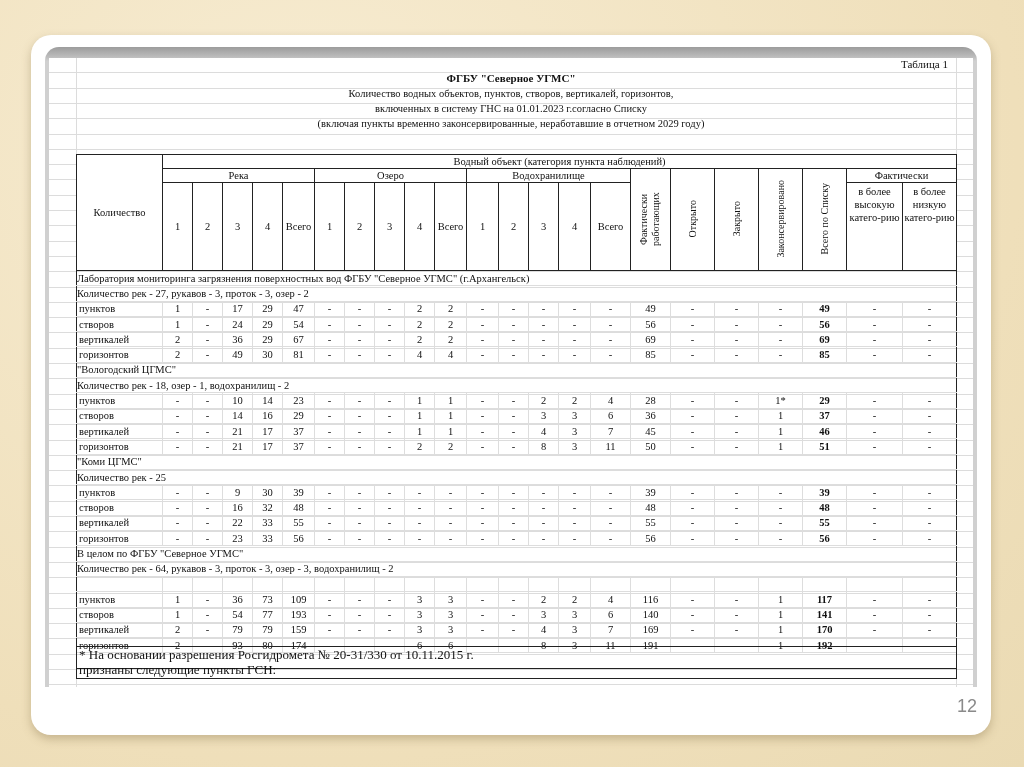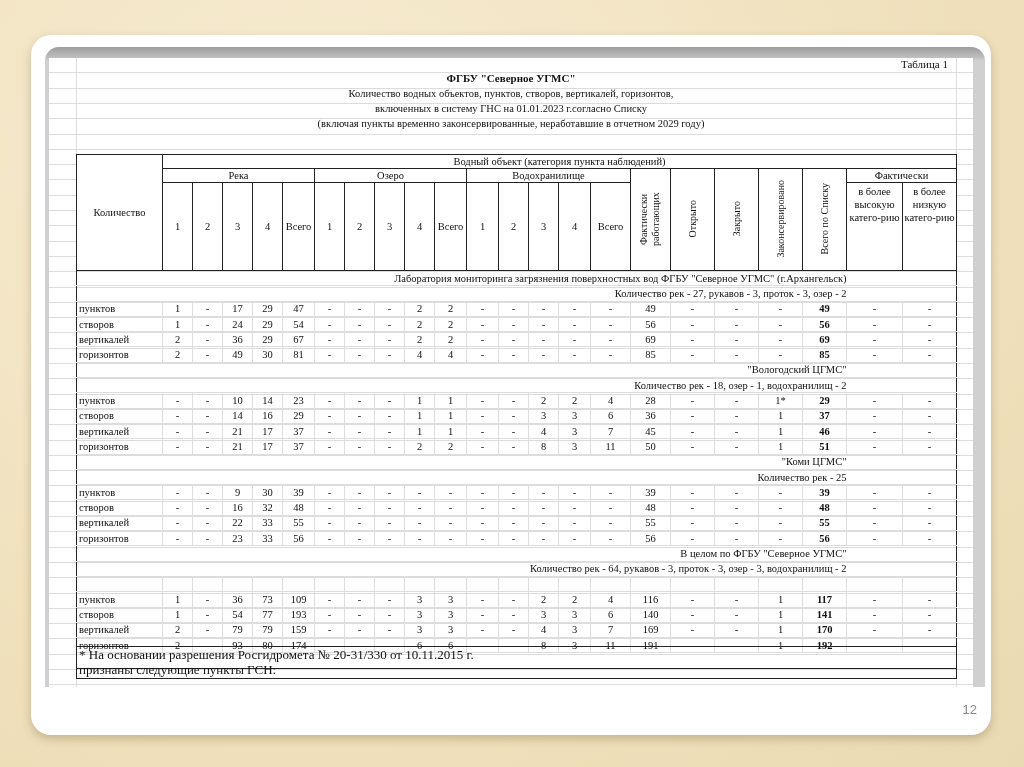--- a/index.html
+++ b/index.html
@@ -13,54 +13,53 @@
   .slide-frame {
     position:absolute; left:31px; top:35px; width:960px; height:700px;
     background:#ffffff; border-radius:20px;
     box-shadow: 0 4px 10px rgba(120,100,60,0.35);
   }
   .slide-inner {
     position:absolute; left:14px; top:12px; width:932px; height:640px;
     background: linear-gradient(to bottom, #9c9c9c 0px, #bdbdbd 10px, #d0d0d0 14px);
     border-radius:14px 14px 0 0;
     overflow:hidden;
-    padding-left:8px;
   }
   .sheet {
     position:absolute; left:4px; top:11px; width:924px; height:629px;
     background:#fff;
     background-image:
       repeating-linear-gradient(to bottom, transparent 0px, transparent 14.3px, #dcdcdc 14.3px, #dcdcdc 15.3px);
     overflow:hidden;
   }
   .grid-vline { position:absolute; top:0; bottom:0; width:1px; background:#dcdcdc; }
   .page-number {
     position:absolute; right:14px; bottom:18px;
-    font-family:"Liberation Sans", sans-serif; font-size:13px; color:#8a8a8a;
+    font-family:"Liberation Sans", sans-serif; font-size:18px; color:#8a8a8a;
   }
   .doc { position:absolute; left:0; top:0; width:924px; font-size:10.5px; color:#111; }
   .title-line { position:absolute; left:0; width:924px; text-align:center; white-space:nowrap; }
   .table-label { position:absolute; right:25px; top:0; font-size:11px; }
   .title-main { font-weight:bold; font-size:11px; }
 
   table.main {
     position:absolute; left:27px; top:96px;
     border-collapse:collapse; table-layout:fixed;
     font-size:10.5px; background:transparent;
   }
   table.main td, table.main th {
     padding:0; overflow:hidden; white-space:nowrap; font-weight:normal;
   }
   .hdr td { border:1px solid #222; text-align:center; vertical-align:middle; background:#fff; }
   .vtext {
     writing-mode: vertical-rl; transform: rotate(180deg);
     display:inline-block; line-height:12px; font-size:10px; white-space:normal; text-align:center;
   }
   .wrap { white-space:normal !important; line-height:13px; }
-  .sec td { height:14.3px; text-align:right; border-bottom:1px solid #ddd; }
+  .sec td { height:14.3px; text-align:left; border-bottom:1px solid #ddd; }
   .row td { height:14.3px; text-align:center; border-right:1px solid #ddd; border-bottom:1px solid #ddd; }
   .row td.lbl { text-align:left; padding-left:2px; }
   .row td.tot { font-weight:bold; }
   .bold { font-weight:bold; }
   .outer-l { border-left:1px solid #222 !important; }
   .outer-r { border-right:1px solid #222 !important; }
   .footnote-box {
     position:absolute; left:27px; top:589px; width:924px;
   }
   .footnote-box div { height:15.3px; line-height:15px; font-size:13px; padding-left:2px; white-space:nowrap; }

